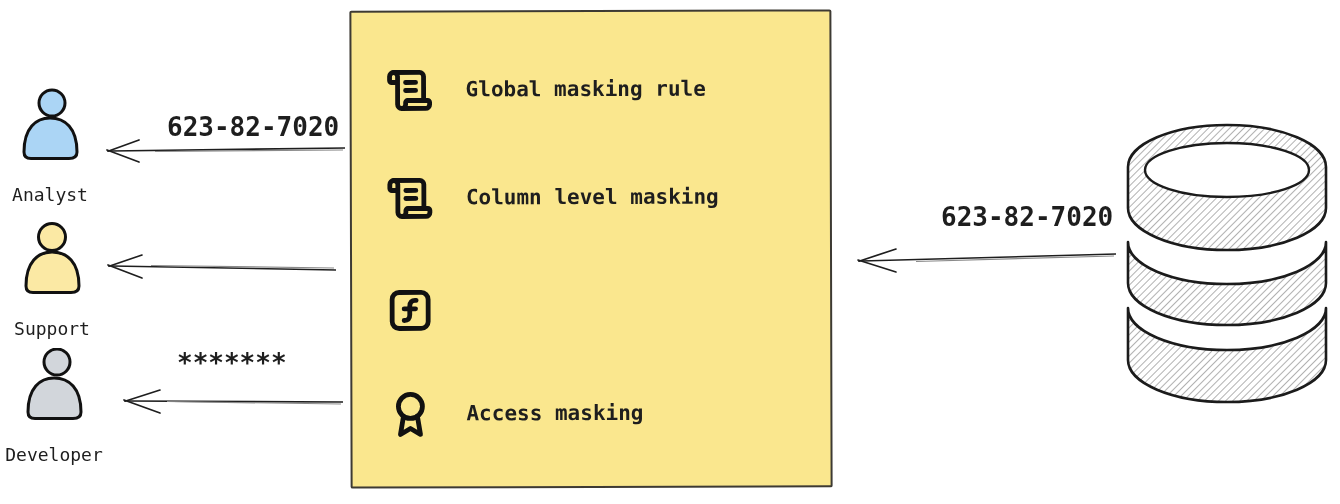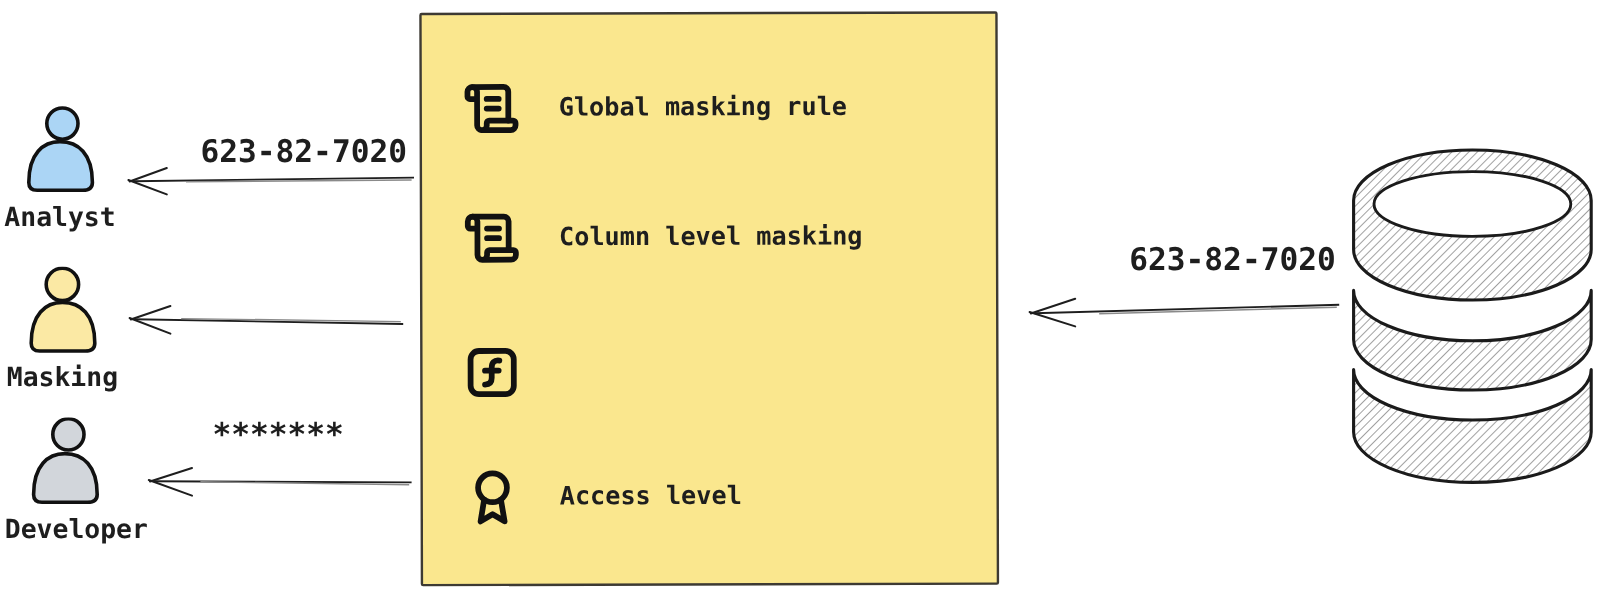--- a/index.html
+++ b/index.html
@@ -4,21 +4,21 @@
 <style>
   html,body{margin:0;padding:0;background:#ffffff;}
   .canvas{
     position:relative;width:1340px;height:504px;background:#ffffff;overflow:hidden;
     font-family:"DejaVu Sans Mono","Liberation Mono",monospace;color:#1e1e1e;
   }
   .abs{position:absolute;}
   
   .persona{position:absolute;width:100px;text-align:center;}
   .persona svg{display:block;margin:0 auto;}
-  .persona-label{font-size:22px;font-weight:bold;margin-top:3px;letter-spacing:0px;white-space:nowrap;}
+  .persona-label{font-size:18px;font-weight:normal;margin-top:18px;letter-spacing:0px;white-space:nowrap;}
   
   .flow-label{position:absolute;font-size:26px;font-weight:bold;white-space:nowrap;margin-left:25px;}
   
   .mask-box{
     position:absolute;left:350px;top:10px;width:482px;height:478px;
     border:2.5px solid #3d3a33;border-radius:2px;transform:rotate(-0.15deg);
     box-sizing:border-box;
   }
   .mask-row{position:absolute;left:34px;height:52px;display:flex;align-items:center;gap:32px;}
   .mask-row .row-label{font-size:21px;font-weight:bold;white-space:nowrap;padding-bottom:2px;}
@@ -36,21 +36,21 @@
       <circle cx="38" cy="15" r="13" stroke="#111111" stroke-width="3" fill="#abd5f5"></circle>
     </svg>
     <div class="persona-label">Analyst</div>
   </div>
 
   <div class="persona" style="left:2px;top:222px">
     <svg width="72" height="78" viewBox="0 0 72 78">
       <path d="M10,64 C10,40 22,30 36,30 C51,30 63,40 63,64 C63,69 59,70.5 55,70.5 L17,70.5 C13,70.5 10,69 10,64 Z" stroke="#111111" stroke-width="3" stroke-linejoin="round" fill="#fbe9a4"></path>
       <circle cx="36" cy="15" r="13.5" stroke="#111111" stroke-width="3" fill="#fbe9a4"></circle>
     </svg>
-    <div class="persona-label">Masking</div>
+    <div class="persona-label">Support</div>
   </div>
 
   <div class="persona" style="left:4px;top:348px">
     <svg width="72" height="78" viewBox="0 0 72 78">
       <path d="M10,64 C10,40 22,30 36,30 C51,30 63,40 63,64 C63,69 59,70.5 55,70.5 L17,70.5 C13,70.5 10,69 10,64 Z" stroke="#111111" stroke-width="3" stroke-linejoin="round" fill="#d2d6db"></path>
       <circle cx="39" cy="14" r="13" stroke="#111111" stroke-width="3" fill="#d2d6db"></circle>
     </svg>
     <div class="persona-label">Developer</div>
   </div>
 
@@ -105,21 +105,21 @@
         <path d="M9 17c2 0 2.8-1 2.8-2.8V10c0-2 1-3.3 3.2-3"></path>
         <path d="M9 11.2h5.7"></path>
       </svg>
     </div>
 
     <div class="mask-row" style="top:376px">
       <svg width="48" height="48" viewBox="0 0 24 24" fill="none" stroke="#111111" stroke-width="2.4" stroke-linecap="round" stroke-linejoin="round">
         <circle cx="12" cy="8" r="6"></circle>
         <path d="M15.477 12.89 17 22l-5-3-5 3 1.523-9.11"></path>
       </svg>
-      <span class="row-label">Access level</span>
+      <span class="row-label">Access masking</span>
     </div>
   </div>
 
   <div class="flow-label" style="left:916px;top:202px">623-82-7020</div>
   <svg class="arrow-svg" style="left:846px;top:244px" width="272" height="32" viewBox="0 0 272 32">
     <path d="M270,10 L16,17" stroke="#1e1e1e" stroke-width="1.6" fill="none"></path>
     <path d="M268,12 L70,17.5" stroke="#8a8a8a" stroke-width="1.2" fill="none"></path>
     <path d="M50,5 L13,17.2" stroke="#1e1e1e" stroke-width="1.7" fill="none" stroke-linecap="round"></path>
     <path d="M50,28 L12,16" stroke="#1e1e1e" stroke-width="1.7" fill="none" stroke-linecap="round"></path>
   </svg>

